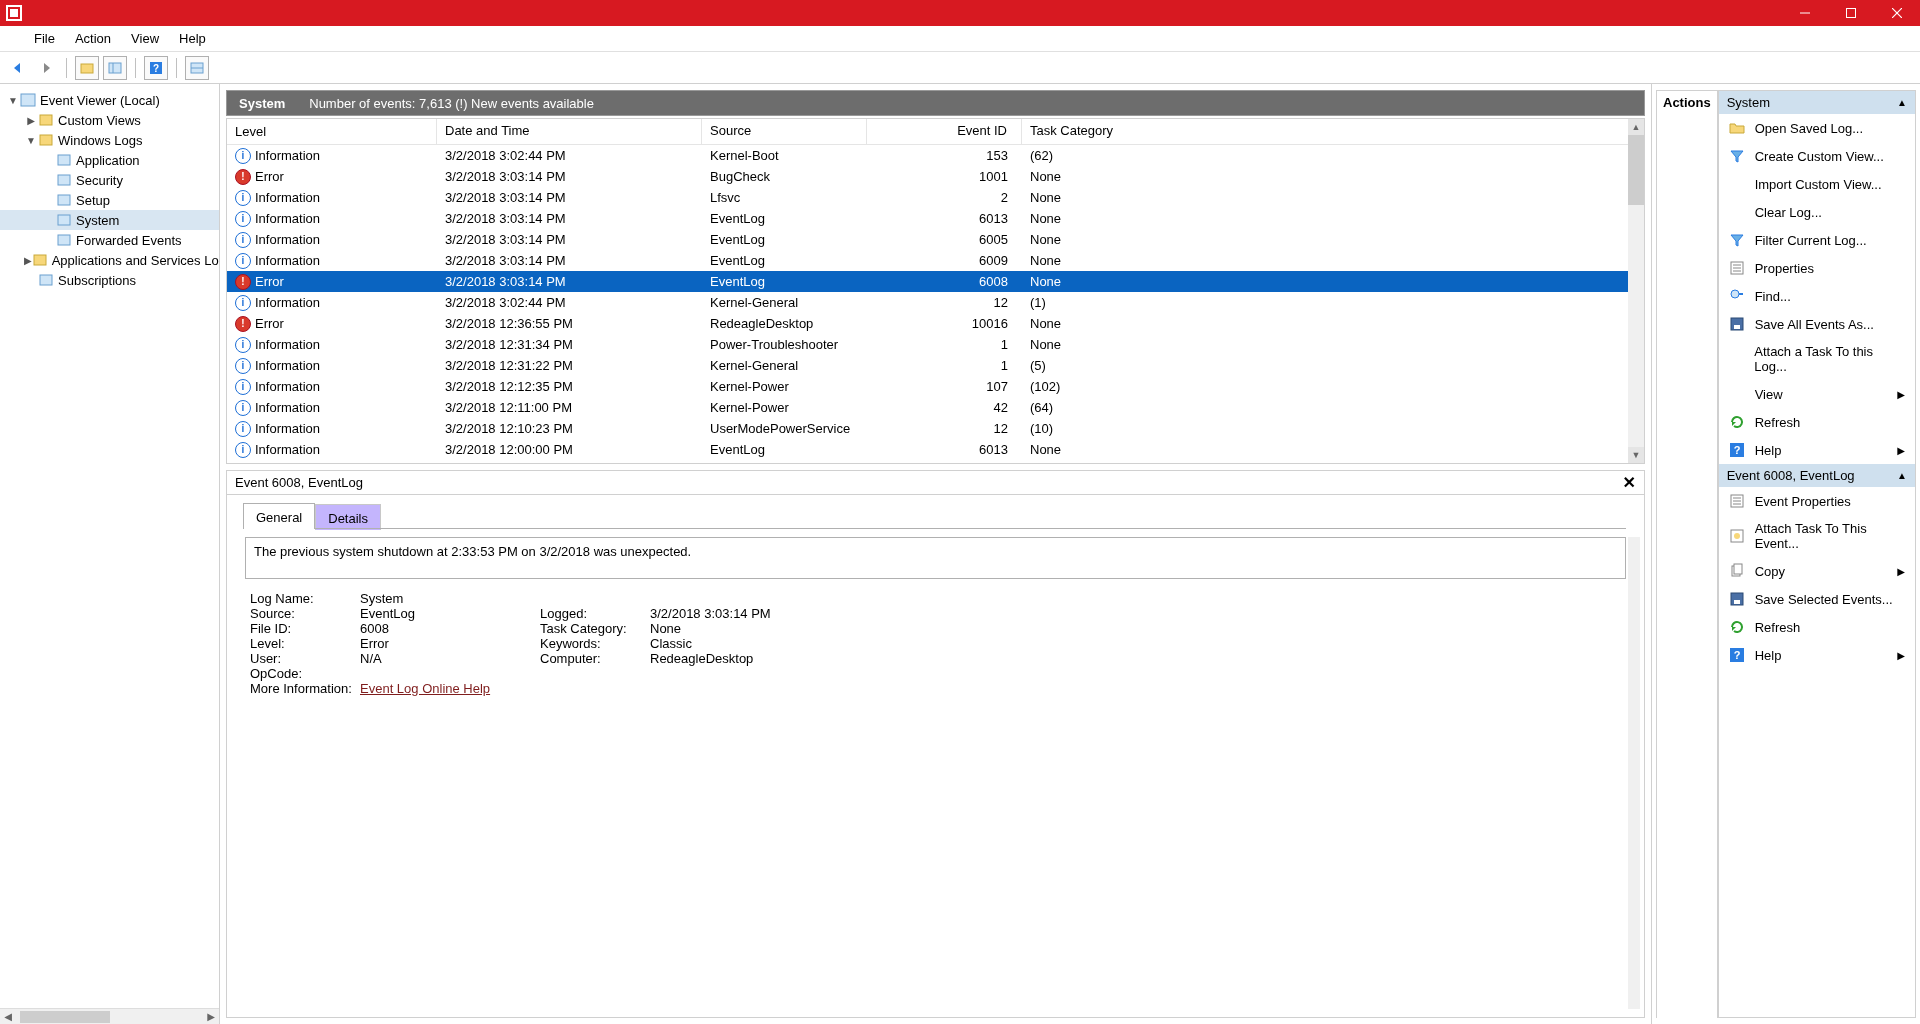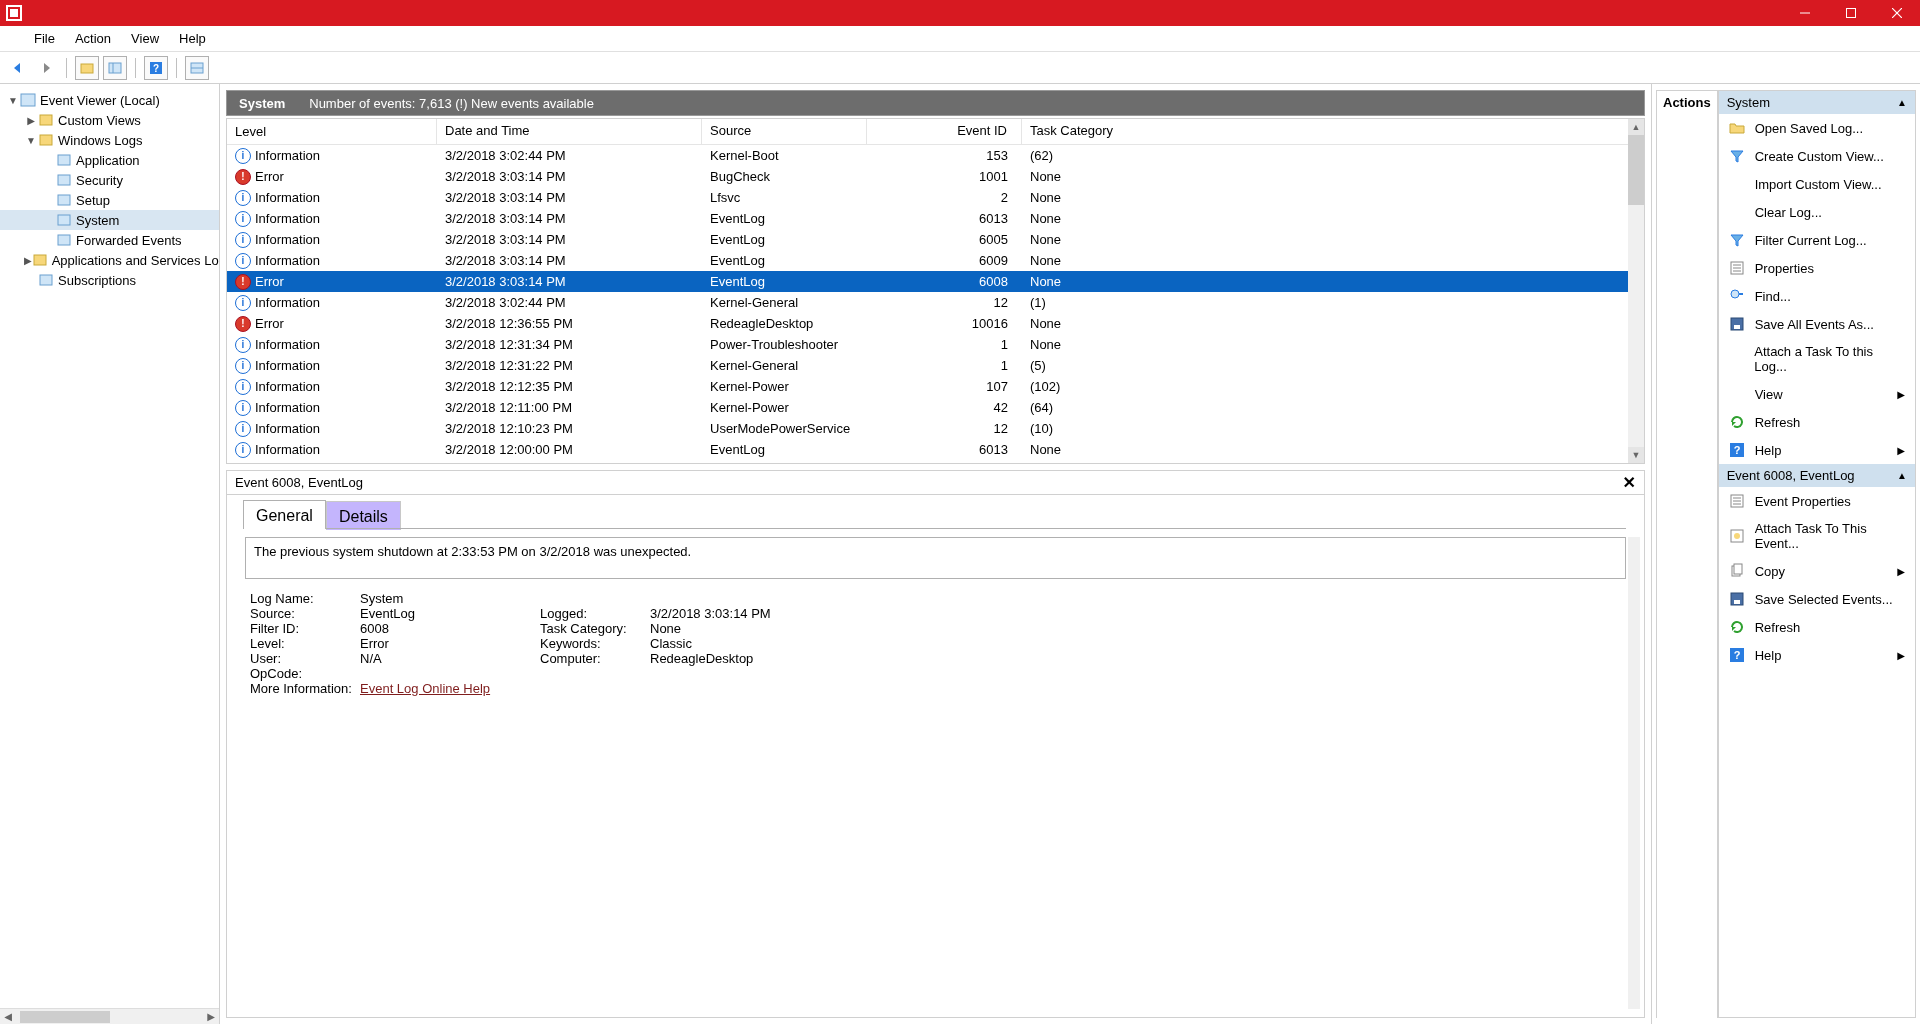--- a/index.html
+++ b/index.html
@@ -55,21 +55,21 @@
   .c-src   { width: 165px; }
   .c-id    { width: 155px; text-align:right; padding-right:14px !important; }
   .c-cat   { flex:1; }
 
   
   .detail-wrap { margin:6px; border:1px solid #d0d0d0; flex:1; display:flex; flex-direction:column; }
   .detail-title { height:24px; display:flex; align-items:center; justify-content:space-between; padding:0 8px 0 8px; border-bottom:1px solid #d0d0d0; }
   .detail-title .close { font-size:16px; font-weight:bold; }
   .tabs { display:flex; height:30px; align-items:flex-end; padding-left:16px; margin-top:4px; position:relative; }
   .tabs::after { content:""; position:absolute; left:18px; right:18px; bottom:0; height:1px; background:#b0b0b0; }
-  .tab { padding:6px 12px 4px 12px; border:1px solid #b0b0b0; border-bottom:none; background:#fff; position:relative; z-index:1; font-size:16px; }
+  .tab { padding:6px 12px 4px 12px; border:1px solid #b0b0b0; border-bottom:none; background:#fff; position:relative; z-index:1; font-size:13px; }
   .tab.inactive { background:#c4b5fd; border-color:#c8c8c8; z-index:0; top:1px; }
   .detail-body { flex:1; margin:8px 18px; position:relative; }
   .desc-box { border:1px solid #b0b0b0; padding:6px 8px; margin-bottom:12px; min-height:42px; }
   .props { display:grid; grid-template-columns: 110px 180px 110px 220px; row-gap:0; margin-left:5px; }
   .props .lbl { font-weight:400; }
   .detail-vscroll { position:absolute; right:-14px; top:0; bottom:0; width:12px; background:#f0f0f0; }
   .link { color:#7f1d1d; text-decoration:underline; }
 
   
   .actions-pane { width: 268px; display:flex; padding:6px 4px 6px 4px; }
@@ -428,21 +428,21 @@
           <span class="lbl">Log Name:</span>
           <span>System</span>
           <span></span>
             <span></span>
 
           <span class="lbl">Source:</span>
           <span>EventLog</span>
           <span class="lbl">Logged:</span>
           <span>3/2/2018 3:03:14 PM</span>
 
-          <span class="lbl">Filter ID:</span>
+          <span class="lbl">File ID:</span>
           <span>6008</span>
           <span class="lbl">Task Category:</span>
           <span>None</span>
 
           <span class="lbl">Level:</span>
           <span>Error</span>
           <span class="lbl">Keywords:</span>
           <span>Classic</span>
 
           <span class="lbl">User:</span>

